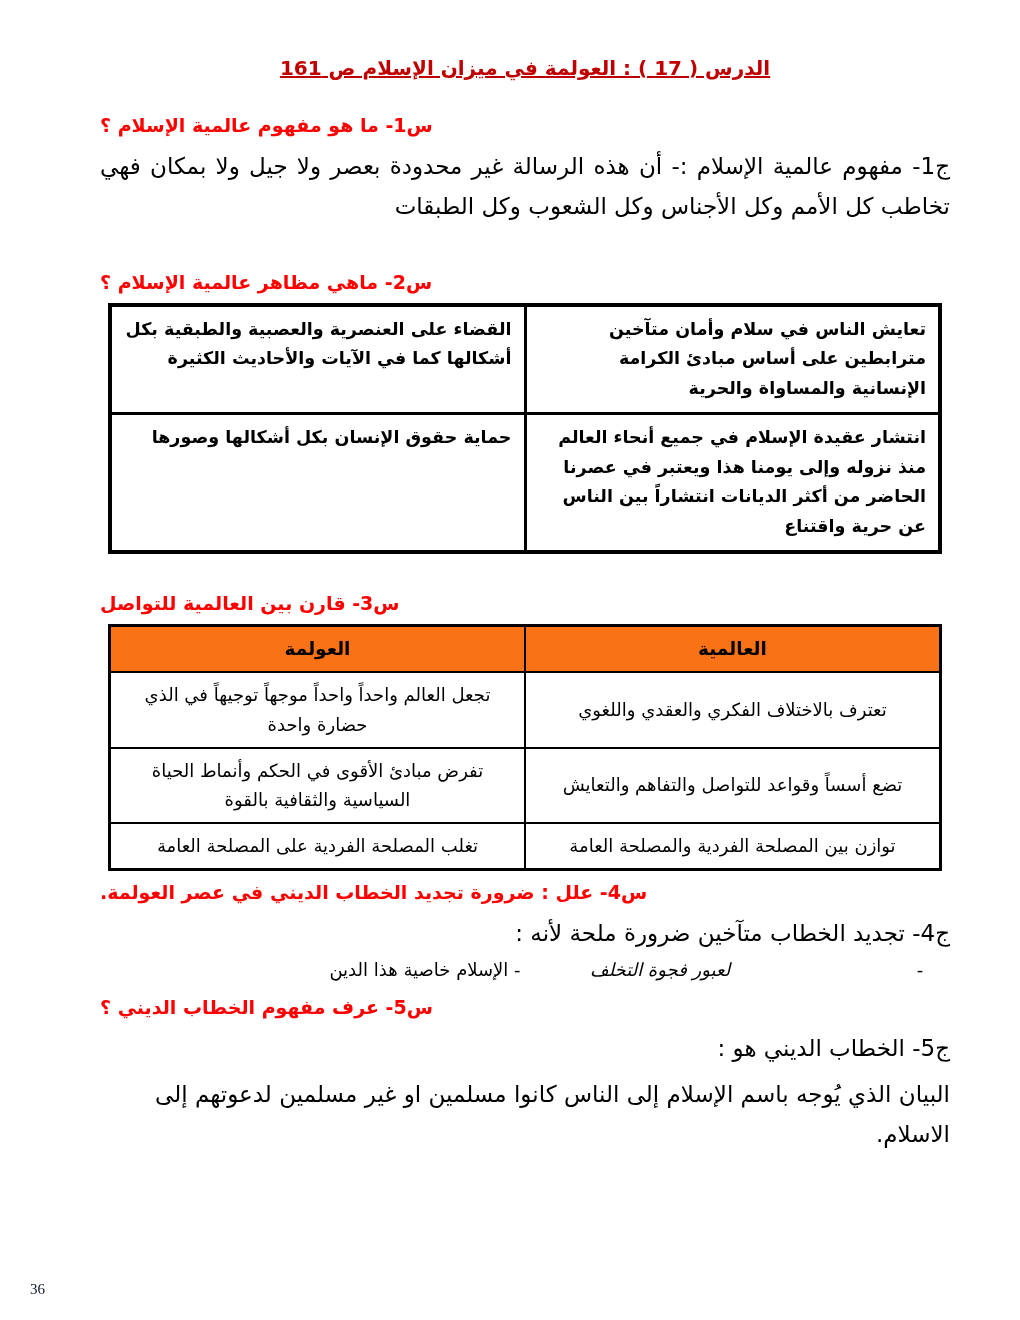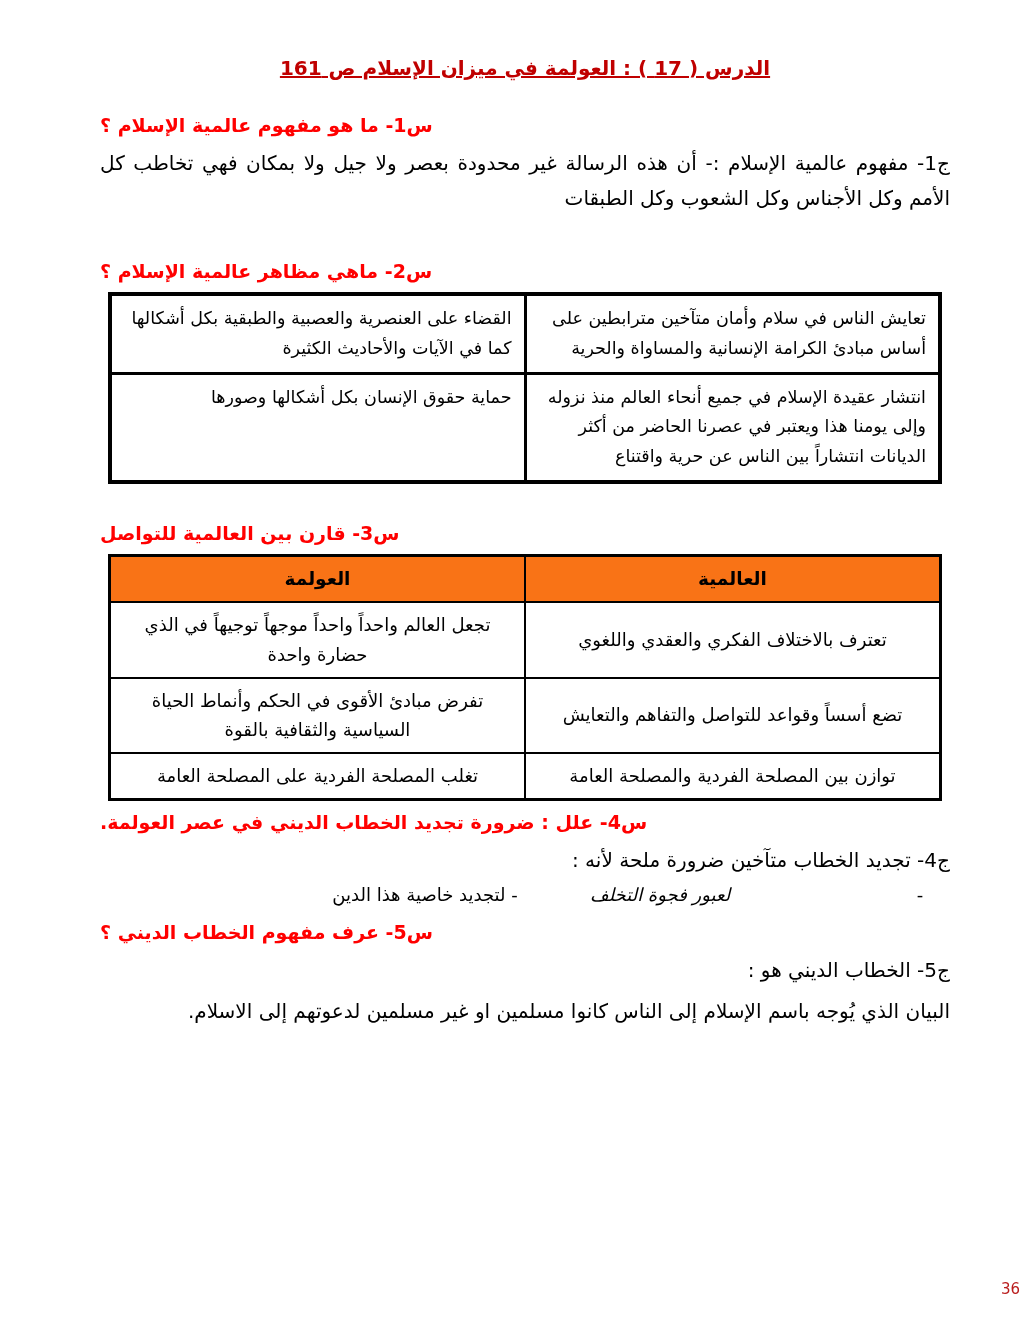--- a/index.html
+++ b/index.html
@@ -34,21 +34,21 @@
   .q {
     color: #ff0000;
     font-weight: bold;
     font-size: 19px;
     text-align: left;
     margin: 0 0 10px 0;
     direction: rtl;
   }
   .a {
     color: #000000;
-    font-size: 20px;
+    font-size: 23px;
     text-align: right;
     direction: rtl;
     line-height: 1.75;
     margin: 0 0 6px 0;
   }
   .a.justify {
     text-align: justify;
     text-align-last: right;
   }
   .spacer-lg { height: 38px; }
@@ -64,20 +64,21 @@
   table.tbl.thick {
     border: 4px solid #000;
   }
   table.tbl.thick td {
     border: 3px solid #000;
     padding: 8px 12px;
     font-size: 17.5px;
     line-height: 1.7;
     vertical-align: top;
     text-align: right;
+    font-weight: bold;
   }
   table.tbl.thin {
     border: 3px solid #000;
   }
   table.tbl.thin td, table.tbl.thin th {
     border: 2px solid #000;
     padding: 7px 12px;
     font-size: 18px;
     line-height: 1.65;
     vertical-align: middle;
@@ -104,23 +105,24 @@
   }
   .dash-row .d-dash { width: 60px; text-align: center; }
   .dash-row .d-item-1 { width: 300px; text-align: left; font-style: italic; }
   .dash-row .d-item-2 { width: 330px; text-align: center; }
 
   .page-number {
     position: absolute;
     bottom: 22px;
     left: 0;
     right: 0;
-    text-align: right;
+    text-align: left;
     font-size: 15px;
-    color: #b91c1c;
+    color: #0f172a;
+    font-family: Liberation Serif, serif;
   }
   .empty-cell { height: 100%; }
 </style>
 </head>
 <body>
 
 <div class="page">
 
   <div class="doc-title">الدرس  ( 17 ) : العولمة في ميزان الإسلام ص 161</div>
 
@@ -173,21 +175,21 @@
     </table>
   </div>
 
   <div class="spacer-sm"></div>
 
   <div class="q">س4- علل : ضرورة تجديد الخطاب الديني في عصر العولمة.</div>
   <div class="a">ج4- تجديد الخطاب متآخين ضرورة ملحة لأنه :</div>
   <div class="dash-row">
     <span class="d-dash">-</span>
     <span class="d-item-1">لعبور فجوة التخلف</span>
-    <span class="d-item-2">- لتجديد خاصية هذا الدين</span>
+    <span class="d-item-2">- الإسلام خاصية هذا الدين</span>
   </div>
 
   <div class="spacer-sm"></div>
 
   <div class="q">س5- عرف مفهوم الخطاب الديني ؟</div>
   <div class="a">ج5- الخطاب الديني هو :</div>
   <div class="a">البيان الذي يُوجه باسم الإسلام إلى الناس كانوا مسلمين او غير مسلمين لدعوتهم إلى الاسلام.</div>
 
   <div class="page-number">36</div>
 </div>

